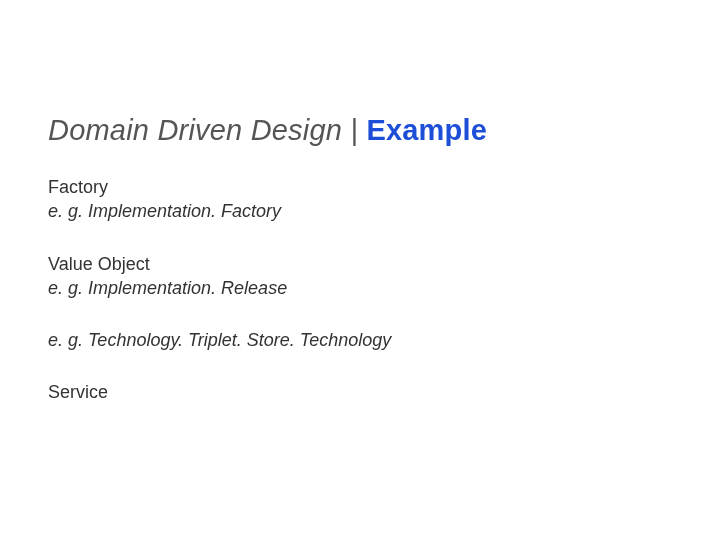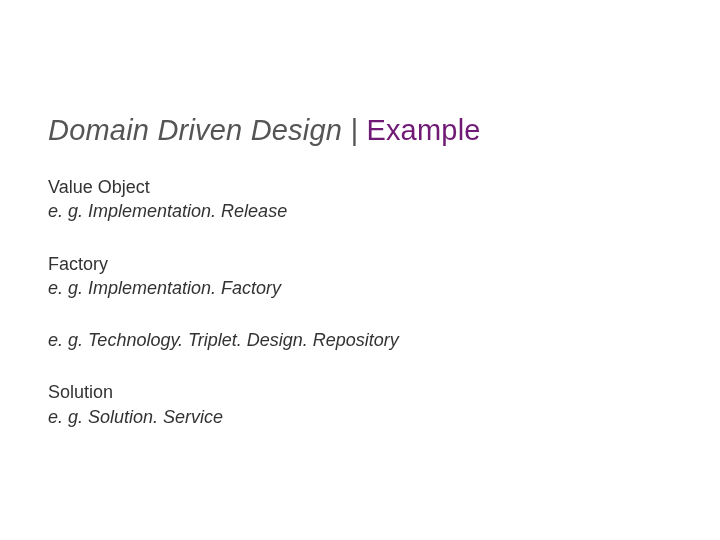--- a/index.html
+++ b/index.html
@@ -22,22 +22,22 @@
       color: #555555;
       font-weight: normal;
       margin-bottom: 28px;
       letter-spacing: 0.2px;
     }
     .title .light {
       font-weight: normal;
       font-style: italic;
     }
     .title .bold {
-      color: #701a75;
-      font-weight: normal;
+      color: #1d4ed8;
+      font-weight: bold;
     }
     .block {
       margin-bottom: 28px;
       font-size: 18px;
       line-height: 1.35;
       color: #333333;
     }
     .block .name {
       display: block;
     }
@@ -51,30 +51,29 @@
   </style>
 </head>
 <body>
 
 <div class="slide">
   <h1 class="title">
     <span class="light">Domain Driven Design | </span><span class="bold">Example</span>
   </h1>
 
   <div class="block">
+    <span class="name">Factory</span>
+    <span class="example"><span class="eg-label">e. g. </span><span>Implementation. Factory</span></span>
+  </div>
+
+  <div class="block">
     <span class="name">Value Object</span>
     <span class="example"><span class="eg-label">e. g. </span><span>Implementation. Release</span></span>
   </div>
 
   <div class="block">
-    <span class="name">Factory</span>
-    <span class="example"><span class="eg-label">e. g. </span><span>Implementation. Factory</span></span>
+    <span class="example"><span class="eg-label">e. g. </span><span>Technology. Triplet. Store. Technology</span></span>
   </div>
 
   <div class="block">
-    <span class="example"><span class="eg-label">e. g. </span><span>Technology. Triplet. Design. Repository</span></span>
-  </div>
-
-  <div class="block">
-    <span class="name">Solution</span>
-    <span class="example"><span class="eg-label">e. g. </span><span>Solution. Service</span></span>
+    <span class="name">Service</span>
   </div>
 </div>
 
 </body></html>

